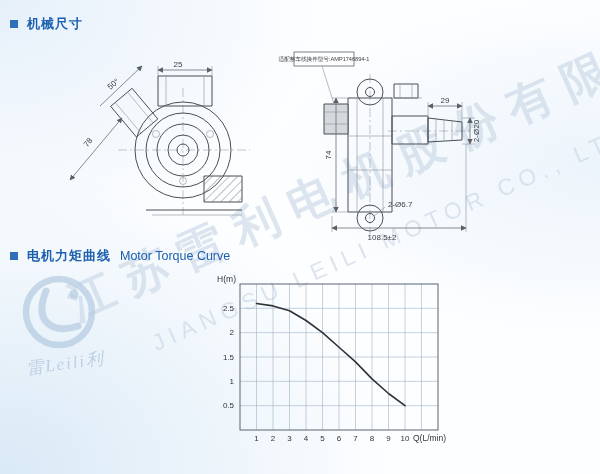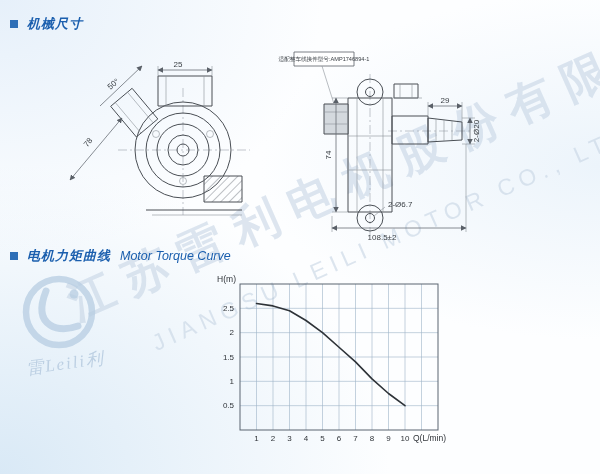--- a/index.html
+++ b/index.html
@@ -23,21 +23,21 @@
     position:absolute;left:148px;top:332px;white-space:nowrap;
     font-size:23px;letter-spacing:6px;color:#c7d5e4;opacity:.6;
     transform:rotate(-24deg);transform-origin:left top;
   }
   .wm-logo{position:absolute;left:16px;top:270px;opacity:.75;}
   .wm-script{
     position:absolute;left:26px;top:352px;font-family:"Liberation Serif","DejaVu Serif",serif;
     font-style:italic;font-size:17px;color:#b9cde1;transform:rotate(-8deg);opacity:.9;letter-spacing:2px;
   }
   
-  .sec-header{position:absolute;left:10px;display:flex;align-items:center;gap:9px;z-index:2;font-style:italic;}
+  .sec-header{position:absolute;left:10px;display:flex;align-items:center;gap:9px;z-index:2;}
   .bullet{width:8px;height:8px;background:#2e6fb7;flex:0 0 auto;}
   .sec-zh{color:#1b5fae;font-size:13px;font-weight:bold;letter-spacing:1px;}
   .sec-en{color:#1b5fae;font-size:12.5px;}
   
   .mech{position:absolute;left:0;top:40px;z-index:1;}
   .mech *{vector-effect:non-scaling-stroke;}
   .ln{stroke:#4a4f55;stroke-width:1;fill:none;}
   .thin{stroke:#8a9097;stroke-width:.6;fill:none;}
   .dimln{stroke:#6a7077;stroke-width:.8;fill:none;}
   .cl{stroke:#9aa3ab;stroke-width:.6;fill:none;stroke-dasharray:9 3 2 3;}

